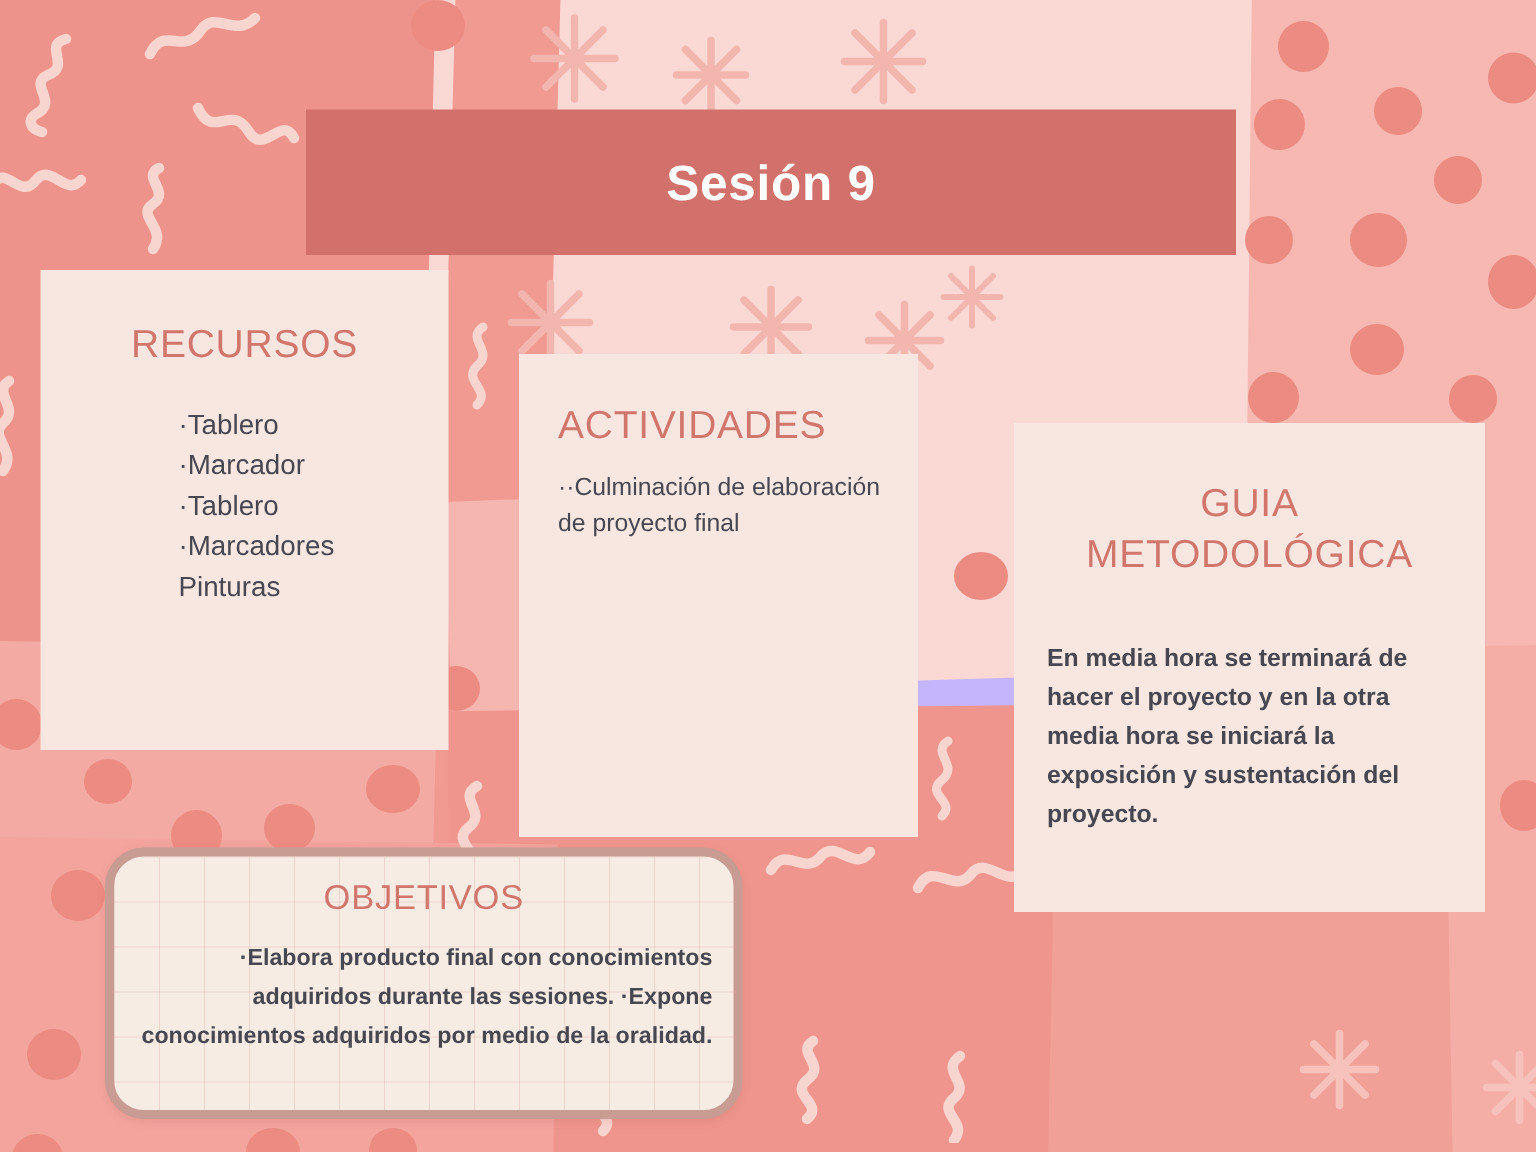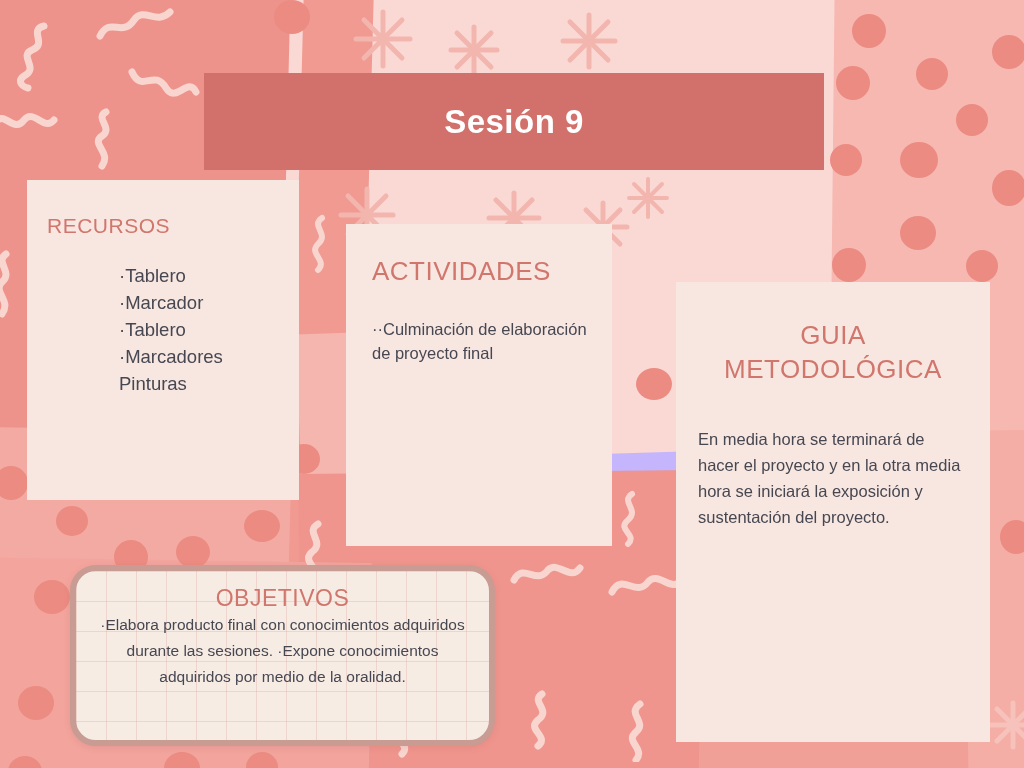--- a/index.html
+++ b/index.html
@@ -146,63 +146,65 @@
   }
 
   #card-recursos {
     left: 27px;
     top: 180px;
     width: 272px;
     height: 320px;
     padding: 34px 20px 0 20px;
   }
   #card-recursos .card-heading {
-    font-size: 21px;
+    font-size: 26px;
+    text-align: center;
   }
   #card-recursos .card-body {
     margin-top: 24px;
     padding-left: 72px;
     font-size: 18.5px;
     line-height: 27px;
   }
 
   #card-actividades {
     left: 346px;
-    top: 224px;
+    top: 236px;
     width: 266px;
     height: 322px;
     padding: 32px 22px 0 26px;
   }
   #card-actividades .card-heading {
     font-size: 26px;
     text-align: left;
   }
   #card-actividades .card-body {
-    margin-top: 30px;
+    margin-top: 14px;
     font-size: 16.5px;
     line-height: 24px;
   }
   #card-actividades .para-gap { height: 24px; }
 
   #card-guia {
     left: 676px;
     top: 282px;
     width: 314px;
-    height: 460px;
+    height: 326px;
     padding: 36px 22px 0 22px;
   }
   #card-guia .card-heading {
     font-size: 26px;
     text-align: center;
     line-height: 34px;
   }
   #card-guia .card-body {
     margin-top: 40px;
     font-size: 16.5px;
     line-height: 26px;
+    font-weight: bold;
   }
 
   #card-objetivos {
     position: absolute;
     left: 70px;
     top: 565px;
     width: 425px;
     height: 181px;
     box-sizing: border-box;
     border: 6px solid #c89b93;
@@ -213,24 +215,25 @@
       linear-gradient(to bottom, rgba(214,160,152,0.30) 1px, transparent 1px);
     background-size: 30px 30px;
     padding: 14px 14px 0 14px;
     box-shadow: 0 2px 6px rgba(160,90,80,0.15);
   }
   #card-objetivos .card-heading {
     font-size: 23px;
     text-align: center;
   }
   #card-objetivos .card-body {
-    margin-top: 0;
+    margin-top: 14px;
     font-size: 15.5px;
     line-height: 26px;
-    text-align: center;
+    text-align: right;
+    font-weight: bold;
   }
 </style>
 </head>
 <body>
 
 <div id="slide">
 
   <div class="bg-layer">
     <div class="panel panel-left-salmon"></div>
     <div class="panel panel-left-lower"></div>

